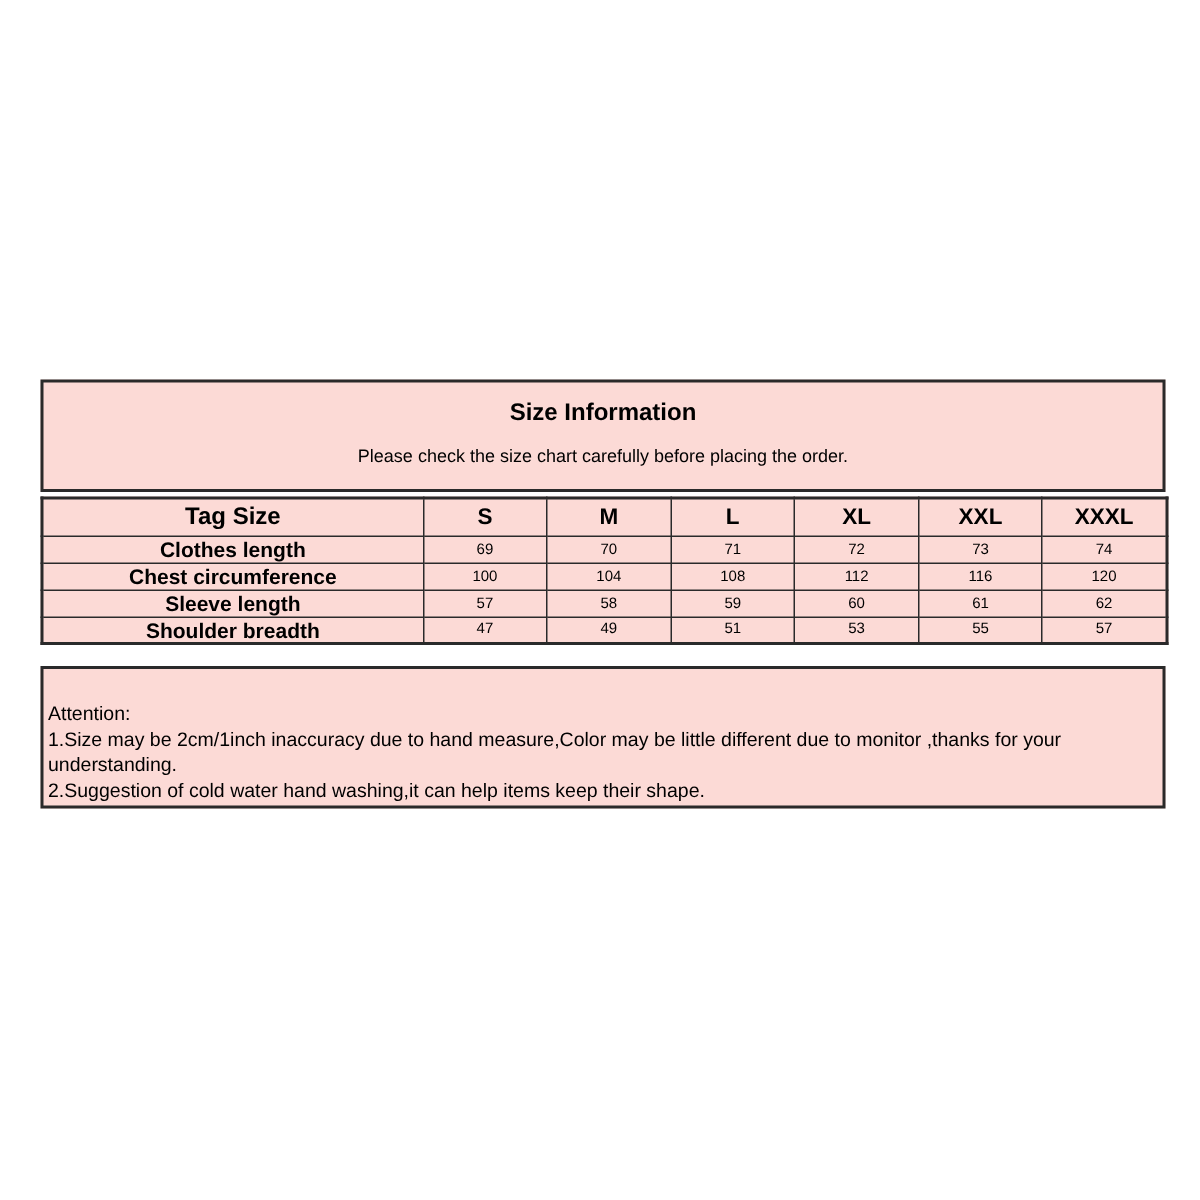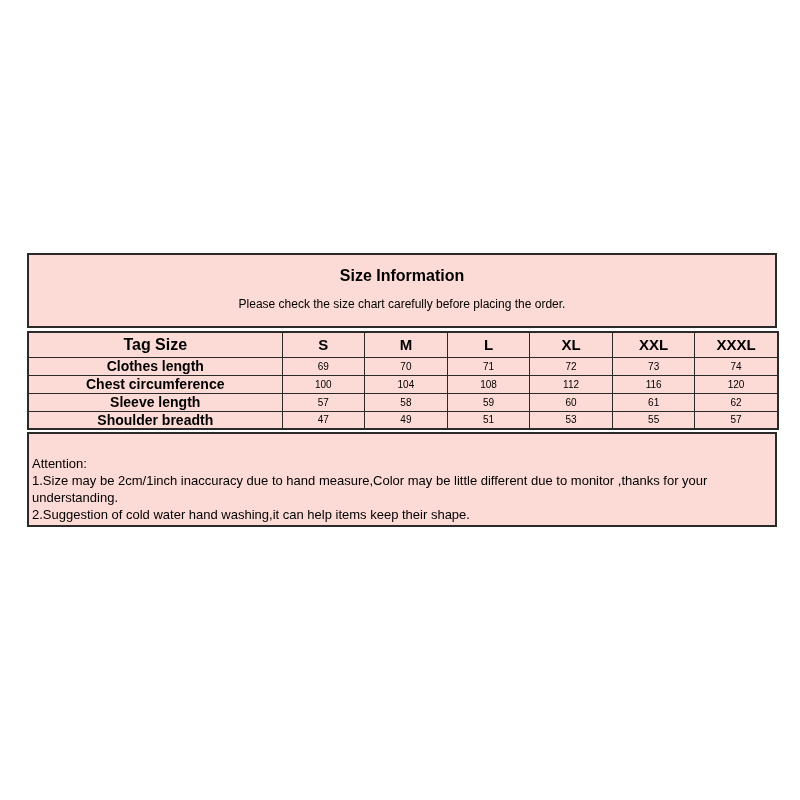--- a/index.html
+++ b/index.html
@@ -74,21 +74,21 @@
   }
   td.label-cell {
     font-size: 14px;
     font-weight: bold;
   }
   td.value-cell {
     font-size: 10px;
     font-weight: normal;
   }
   .attention-box {
-    margin-top: 2px;
+    margin-top: 14px;
     height: 95px;
     padding: 21px 4px 0 3px;
   }
   .attn-line {
     font-size: 13px;
     line-height: 17px;
     white-space: nowrap;
   }
 </style>
 </head>

